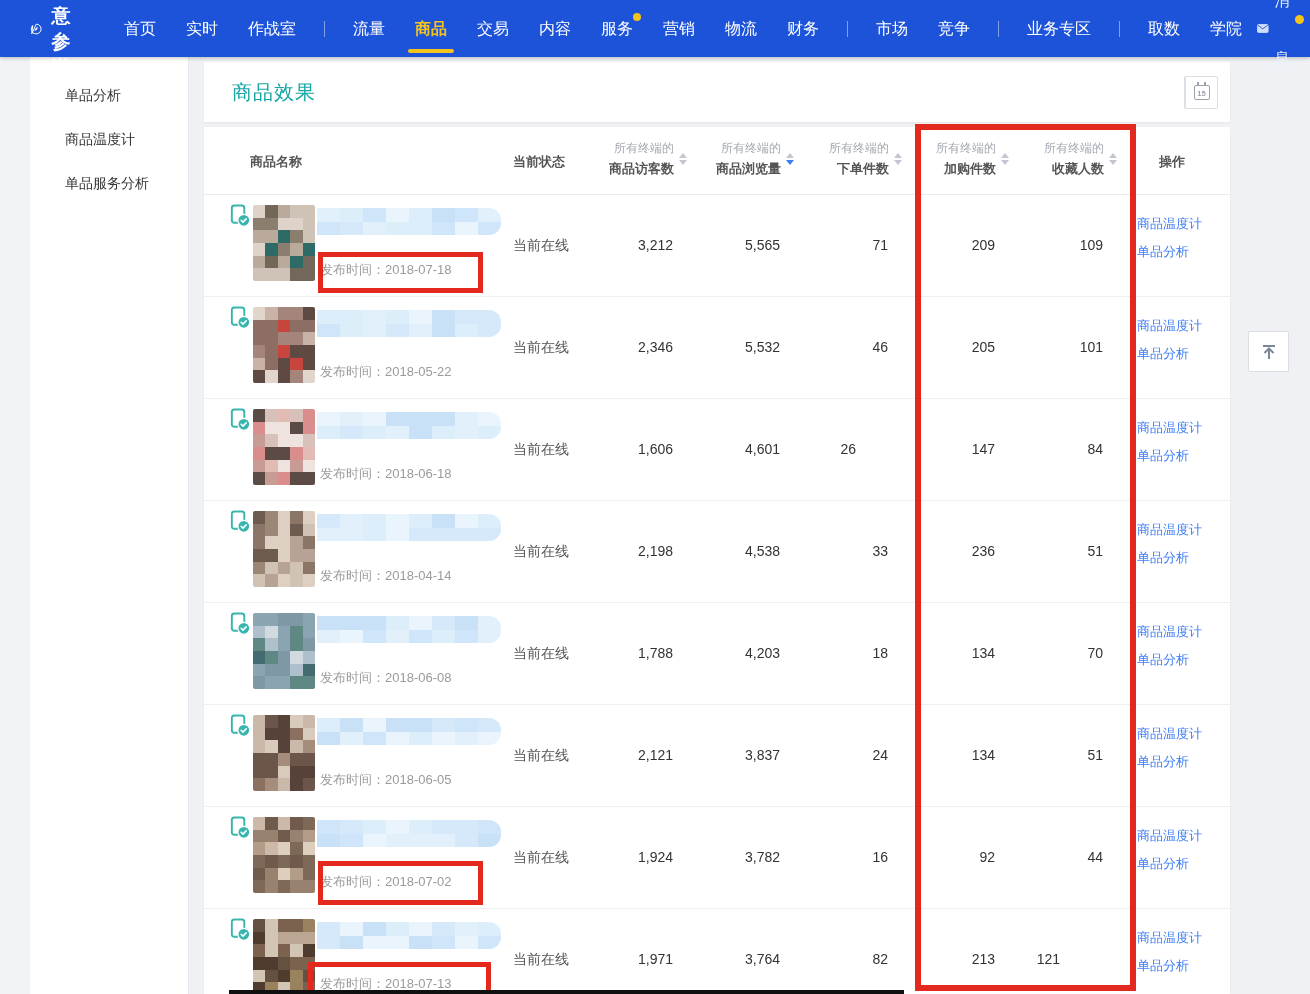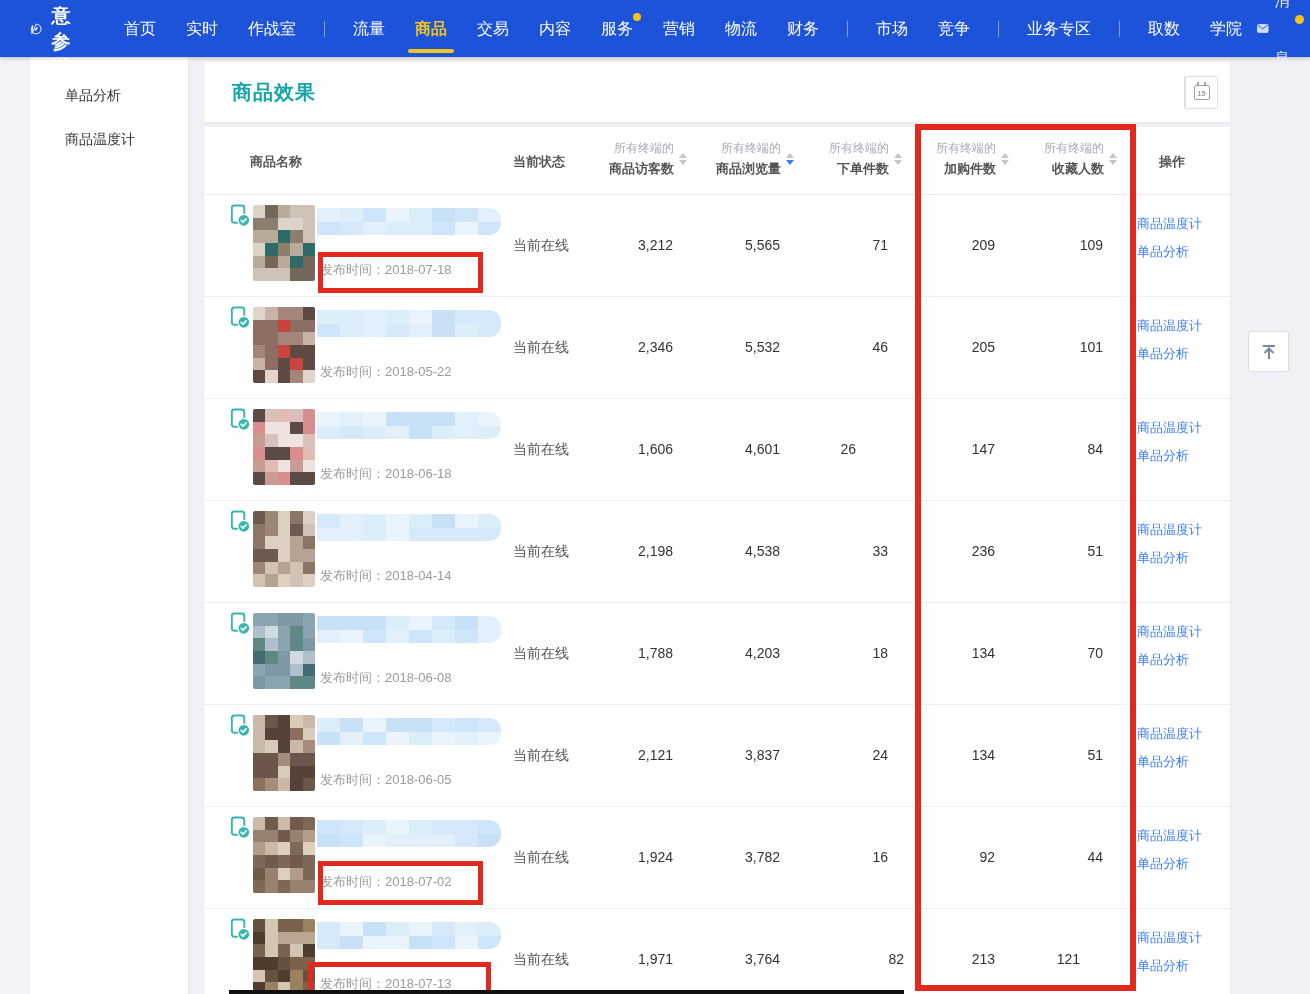--- a/index.html
+++ b/index.html
@@ -19,21 +19,21 @@
   .nav-message .label{color:#EAF0FF;font-size:15px;line-height:57px}
   .msg-dot{position:absolute;top:15px;right:-9px;width:9px;height:9px;border-radius:50%;background:#F6C31C}
 
   
   .leftrail{position:absolute;left:0;top:57px;width:30px;height:937px;background:#F1F3F6}
   .sidebar{position:absolute;left:30px;top:57px;width:158px;height:937px;background:#fff;box-shadow:1px 0 0 #E6E9ED;padding-top:16px}
   .side-item{height:44px;line-height:44px;padding-left:35px;font-size:14px;color:#333;cursor:pointer;white-space:nowrap}
 
   
   .page-head{position:absolute;left:204px;top:62px;width:1026px;height:60px;background:#fff;box-shadow:0 1px 2px rgba(0,0,0,.05)}
-  .page-title{position:absolute;left:28px;top:17px;font-size:20px;font-weight:bold;color:#15A5A5;letter-spacing:1px}
+  .page-title{position:absolute;left:28px;top:17px;font-size:20px;font-weight:normal;color:#15A5A5;letter-spacing:1px}
   .datepicker{position:absolute;right:12px;top:14px;height:33px;border:1px solid #DCDFE3;background:#fff;display:flex;align-items:stretch;border-radius:2px;cursor:pointer}
   .datepicker .range{padding:0 14px;font-size:12.5px;color:#555;line-height:31px;white-space:nowrap}
   .datepicker .cal{width:32px;border-left:1px solid #DCDFE3;display:flex;align-items:center;justify-content:center}
   .cal-icon{position:relative;width:16px;height:15px;border:1.4px solid #9aa1ab;border-radius:2px;font-size:7.5px;color:#9aa1ab;text-align:center;line-height:16px;font-weight:bold}
   .cal-icon::before,.cal-icon::after{content:"";position:absolute;top:-4px;width:1.6px;height:4px;background:#9aa1ab}
   .cal-icon::before{left:2.5px}.cal-icon::after{right:2.5px}
 
   
   .card{position:absolute;left:204px;top:127px;width:1026px;height:867px;background:#fff;overflow:hidden;box-shadow:0 1px 2px rgba(0,0,0,.05)}
   .thead{position:absolute;left:0;top:0;width:1026px;height:68px;border-bottom:1px solid #E9EBEE}
@@ -102,20 +102,21 @@
     </svg>
     <span class="label">消息</span>
     <span class="msg-dot"></span>
   </div>
 </div>
 
 <div class="leftrail"></div>
 <div class="sidebar" id="sidebar">
     <div class="side-item">单品分析</div>
     <div class="side-item">商品温度计</div>
+    <div class="side-item">单品服务分析</div>
   </div>
 
 <div class="page-head">
   <div class="page-title">商品效果</div>
   <div class="datepicker">
     <div class="cal">
       <div class="cal-icon">15</div>
     </div>
   </div>
 </div>
@@ -677,23 +678,23 @@
           <div style="position: absolute; left: 69px; top: 13.5px; width: 23.5px; height: 14px; background: rgb(233, 244, 253);"></div>
           <div style="position: absolute; left: 92px; top: 13.5px; width: 23.5px; height: 14px; background: rgb(201, 225, 247);"></div>
           <div style="position: absolute; left: 115px; top: 13.5px; width: 23.5px; height: 14px; background: rgb(207, 229, 249);"></div>
           <div style="position: absolute; left: 138px; top: 13.5px; width: 23.5px; height: 14px; background: rgb(233, 244, 253);"></div>
           <div style="position: absolute; left: 161px; top: 13.5px; width: 23.5px; height: 14px; background: rgb(207, 229, 249);"></div>
         </div>
         <div class="pub"><span>发布时间：</span><span>2018-07-13</span></div>
         <div class="cell-status">当前在线</div>
         <div class="cell-num" style="left: 339px;">1,971</div>
         <div class="cell-num" style="left: 446px;">3,764</div>
-        <div class="cell-num" style="left: 570px;">82</div>
+        <div class="cell-num" style="left: 554px;">82</div>
         <div class="cell-num" style="left: 661px;">213</div>
-        <div class="cell-num" style="left: 746px;">121</div>
+        <div class="cell-num" style="left: 726px;">121</div>
         <div class="oplink" style="top: 20px;">商品温度计</div>
         <div class="oplink" style="top: 48px;">单品分析</div>
       </div>
     </div>
 </div>
 
 <div class="backtop">
   <svg width="20" height="20" viewBox="0 0 20 20">
     <line x1="4" y1="4" x2="16" y2="4" stroke="#7A8699" stroke-width="2"></line>
     <line x1="10" y1="7" x2="10" y2="17" stroke="#7A8699" stroke-width="2"></line>

